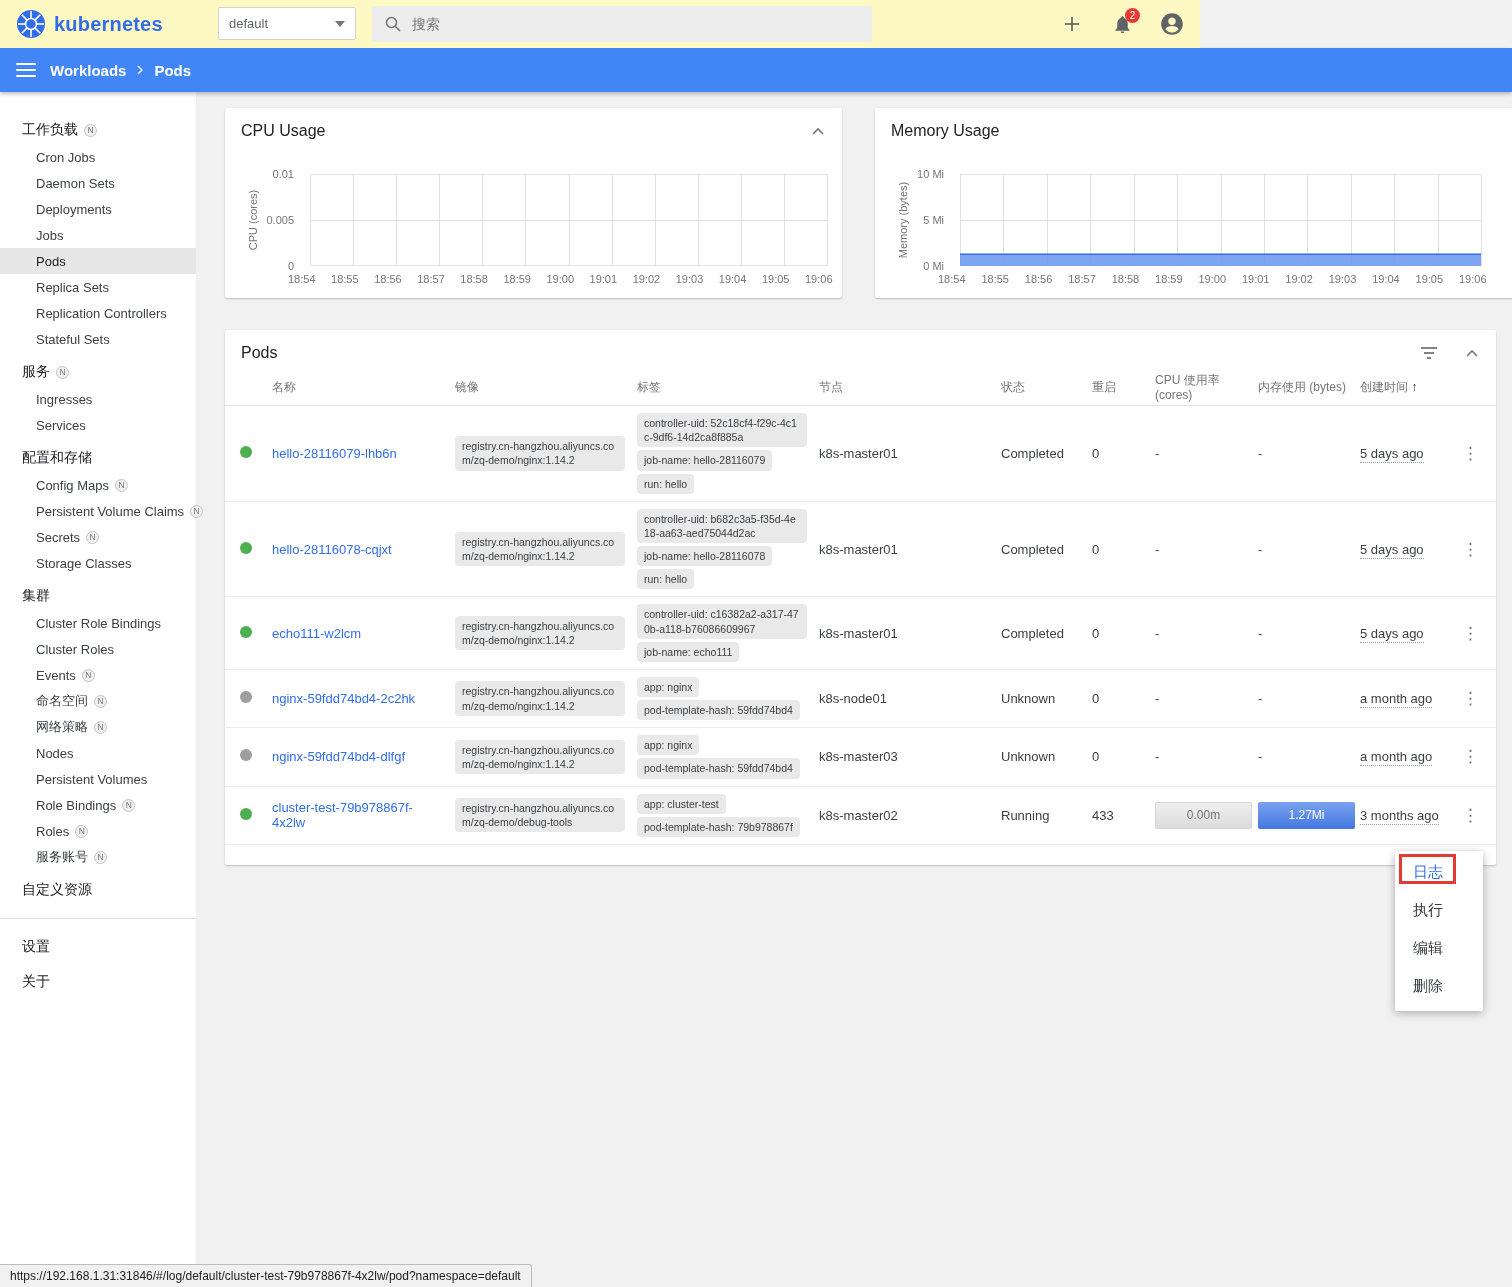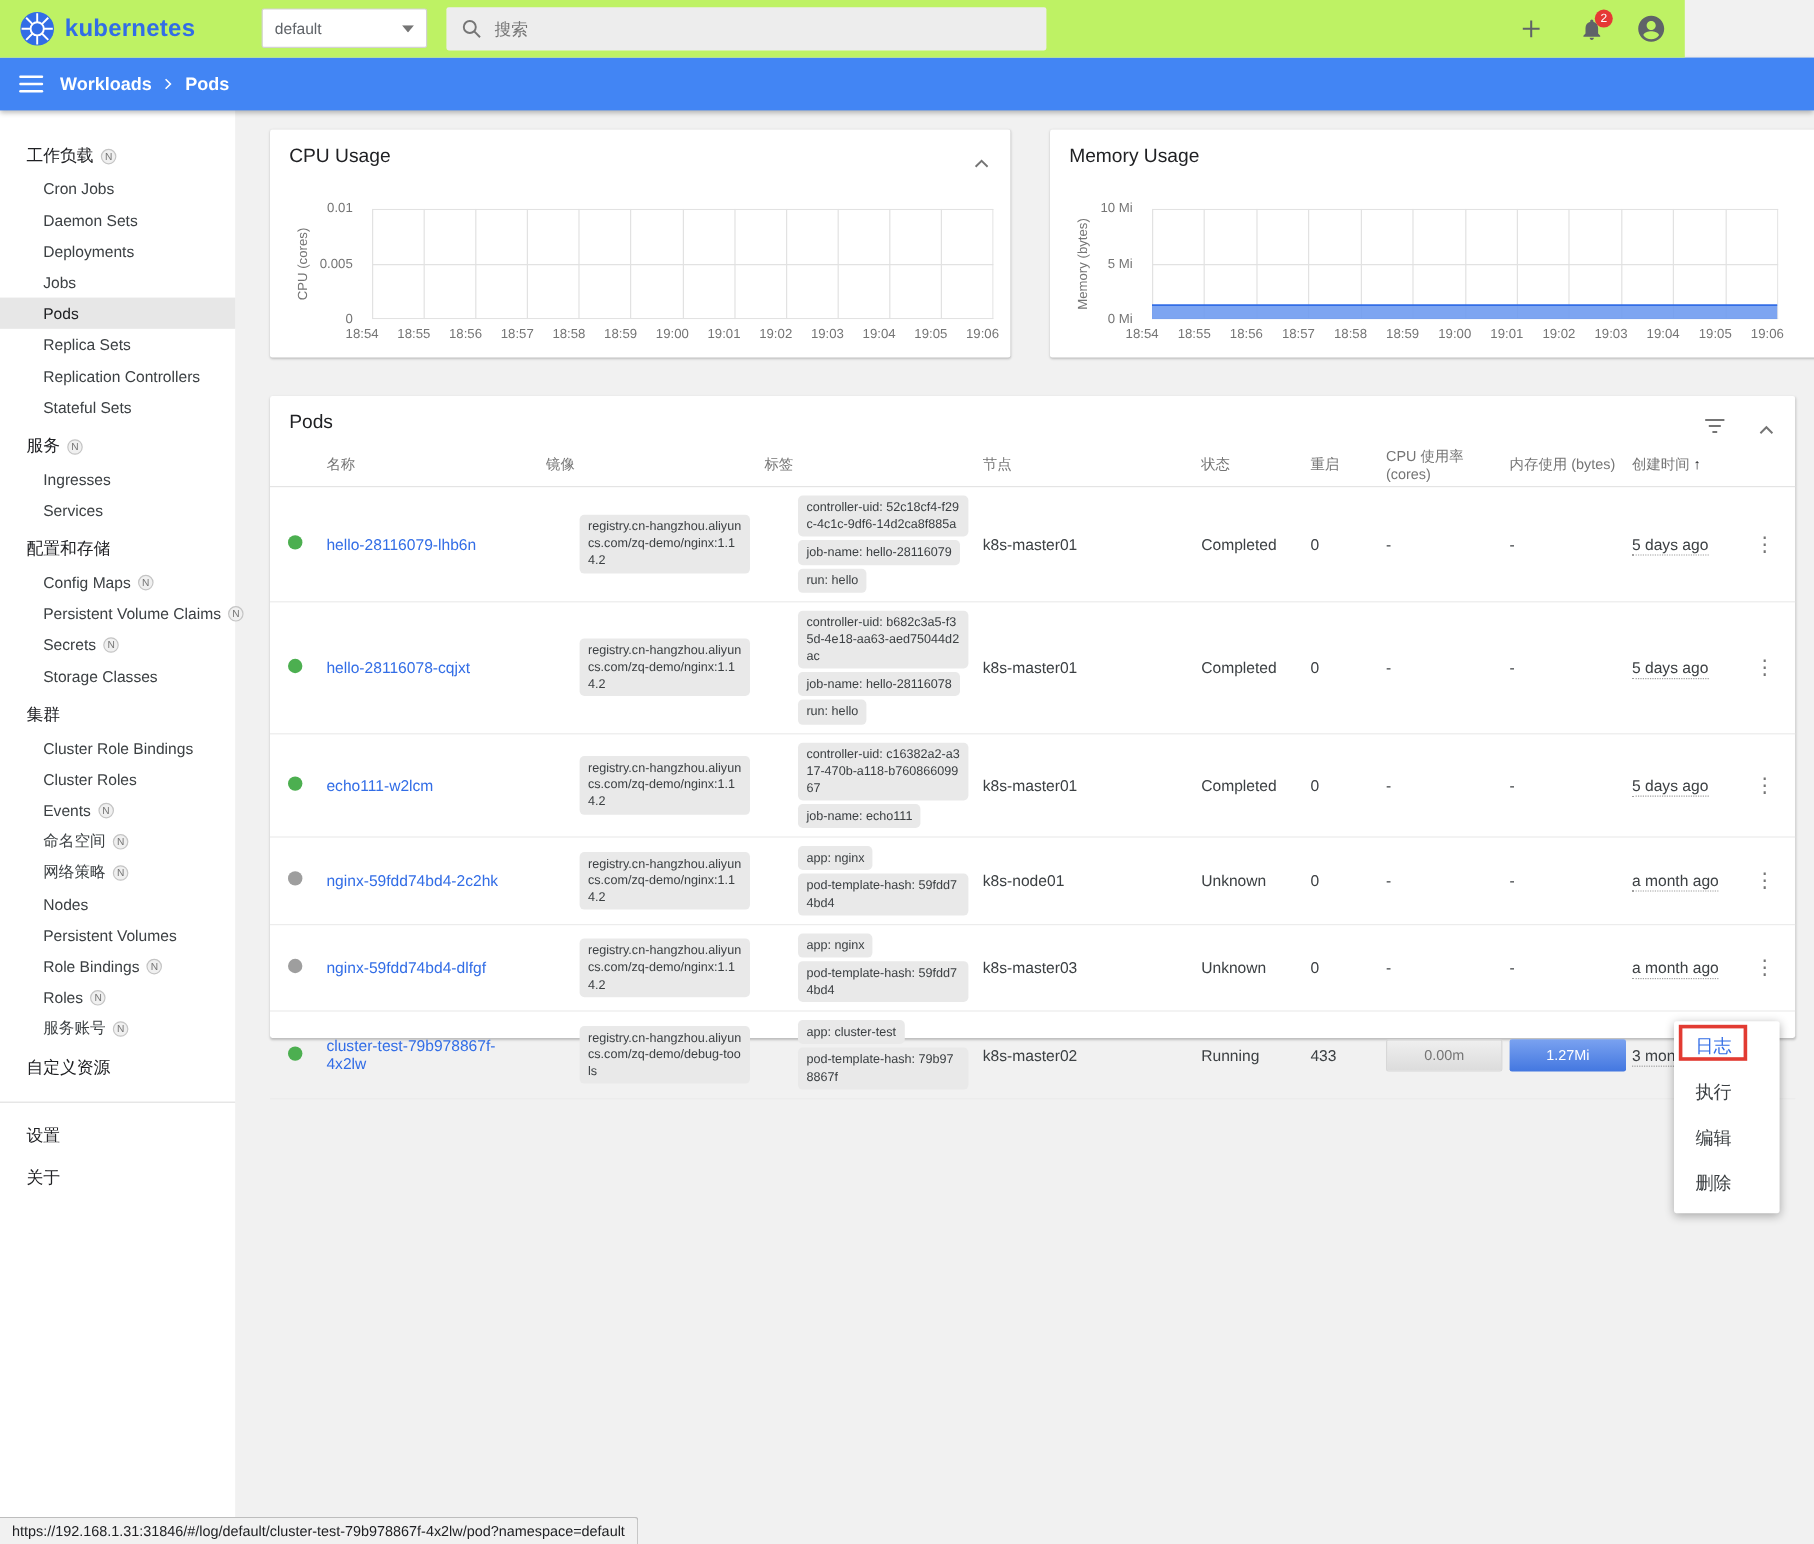--- a/index.html
+++ b/index.html
@@ -1,20 +1,20 @@
 <!DOCTYPE html>
 <html><head>
 <meta charset="utf-8">
 <style>
   * { margin:0; padding:0; box-sizing:border-box; }
   html,body { width:1512px; height:1287px; }
   body { font-family:"Liberation Sans", sans-serif; background:#f1f1f1; position:relative; overflow:hidden; }
 
   
-  .topbar { position:absolute; top:0; left:0; width:1404px; height:48px; background:#bef264; z-index:6; }
+  .topbar { position:absolute; top:0; left:0; width:1200px; height:48px; background:#fef9c3; z-index:6; }
   .brand { position:absolute; left:16px; top:9px; display:flex; align-items:center; gap:8px; }
   .brand-name { color:#326de6; font-size:20px; font-weight:bold; letter-spacing:.2px; }
   .ns-select { position:absolute; left:218px; top:7px; width:138px; height:33px; border:1px solid #d2d2d2; border-radius:2px; display:flex; align-items:center; justify-content:space-between; padding:0 10px; color:#5f6368; font-size:13px; cursor:pointer; background:#fff; }
   .searchbox { position:absolute; left:372px; top:6px; width:500px; height:36px; background:#ededed; border-radius:2px; display:flex; align-items:center; gap:10px; padding:0 12px; }
   .searchbox input { flex:1; border:none; outline:none; background:transparent; font-size:14px; color:#3c4043; font-family:"Liberation Sans", sans-serif; }
   .top-actions { position:absolute; right:14px; top:0; height:48px; display:flex; align-items:center; gap:22px; }
   .icon-btn { position:relative; display:flex; align-items:center; justify-content:center; cursor:pointer; width:28px; height:28px; }
   .bell-badge { position:absolute; top:-2px; right:-4px; min-width:15px; height:15px; border-radius:50%; background:#e53935; color:#fff; font-size:10px; display:flex; align-items:center; justify-content:center; padding:0 3px; }
 
   
@@ -30,39 +30,39 @@
   .side-item.active { background:#e7e7e7; color:#202124; }
   .nbadge { display:inline-flex; align-items:center; justify-content:center; min-width:13px; height:13px; border-radius:50%; background:#f0f0f0; border:1px solid #c4c4c4; color:#757575; font-size:8.5px; line-height:1; flex:0 0 auto; }
   .side-divider { border-top:1px solid #e0e0e0; margin:14px 0 10px; }
   .side-footer-item { height:35px; display:flex; align-items:center; padding-left:22px; font-size:14px; color:#202124; cursor:pointer; }
 
   
   .card { position:absolute; background:#fff; border-radius:2px; box-shadow:0 1px 2px rgba(0,0,0,.22); }
   #cpu-card  { left:225px; top:108px; width:617px; height:190px; }
   #mem-card  { left:875px; top:108px; width:721px; height:190px; }
   #pods-card { left:225px; top:330px; width:1271px; height:535px; }
-  .card-head { display:flex; align-items:flex-end; padding:14px 18px 0 16px; }
+  .card-head { display:flex; align-items:center; padding:14px 18px 0 16px; }
   .card-head h2 { font-size:16px; font-weight:400; color:#202124; flex:1; }
   .head-icon { cursor:pointer; display:flex; align-items:center; margin-left:28px; }
 
   
   .chart { position:absolute; left:0; right:0; top:50px; height:132px; }
   .plot  { position:absolute; left:85px; right:14px; top:16px; height:92px; }
   .ylabel { position:absolute; top:62px; left:28px; transform:translate(-50%,-50%) rotate(-90deg); font-size:11px; color:#757575; white-space:nowrap; }
   .ytick { position:absolute; left:0; text-align:right; font-size:11px; color:#757575; }
   .xtick { position:absolute; width:44px; text-align:left; font-size:11px; color:#757575; }
 
   
   .trow { display:grid; grid-template-columns:47px 183px 182px 182px 182px 91px 63px 103px 102px 96px 40px; align-items:center; }
   .thead { height:36px; color:#757575; font-size:12px; border-bottom:1px solid #e4e4e4; margin-top:8px; }
   .thead .tcell { font-size:12px; color:#757575; line-height:1.25; }
   .brow { border-bottom:1px solid #ececec; padding:7px 0; }
   .tcell { font-size:13px; color:#3c4043; padding-right:12px; }
   .cell-labels { display:flex; flex-direction:column; gap:3px; align-items:flex-start; }
-  .chip { background:#e9e9e9; border-radius:4px; padding:3px 7px; font-size:10.5px; line-height:1.35; color:#3c4043; word-break:break-all; display:inline-block; max-width:170px;margin-left:28px; }
+  .chip { background:#e9e9e9; border-radius:4px; padding:3px 7px; font-size:10.5px; line-height:1.35; color:#3c4043; word-break:break-all; display:inline-block; max-width:170px; }
   .link { color:#326de6; text-decoration:none; font-size:13px; cursor:pointer; }
   .dot { width:12px; height:12px; border-radius:50%; display:inline-block; margin-left:15px; }
   .dot.success { background:#4caf50; }
   .dot.unknown { background:#9e9e9e; }
   .created { border-bottom:1px dotted #9e9e9e; padding-bottom:1px; cursor:default; }
   .kebab { font-size:17px; color:#757575; cursor:pointer; justify-self:center; padding:0 6px; user-select:none; }
   .meter { width:97px; height:27px; display:flex; align-items:center; justify-content:center; font-size:12px; border-radius:2px; }
   .meter.cpu { background:linear-gradient(180deg,#efefef,#dcdcdc); color:#757575; border:1px solid #d7d7d7; }
   .meter.mem { background:linear-gradient(180deg,#7aa2f0,#4377e0); color:#fff; }
   .sort-arrow { color:#202124; font-size:12px; }

